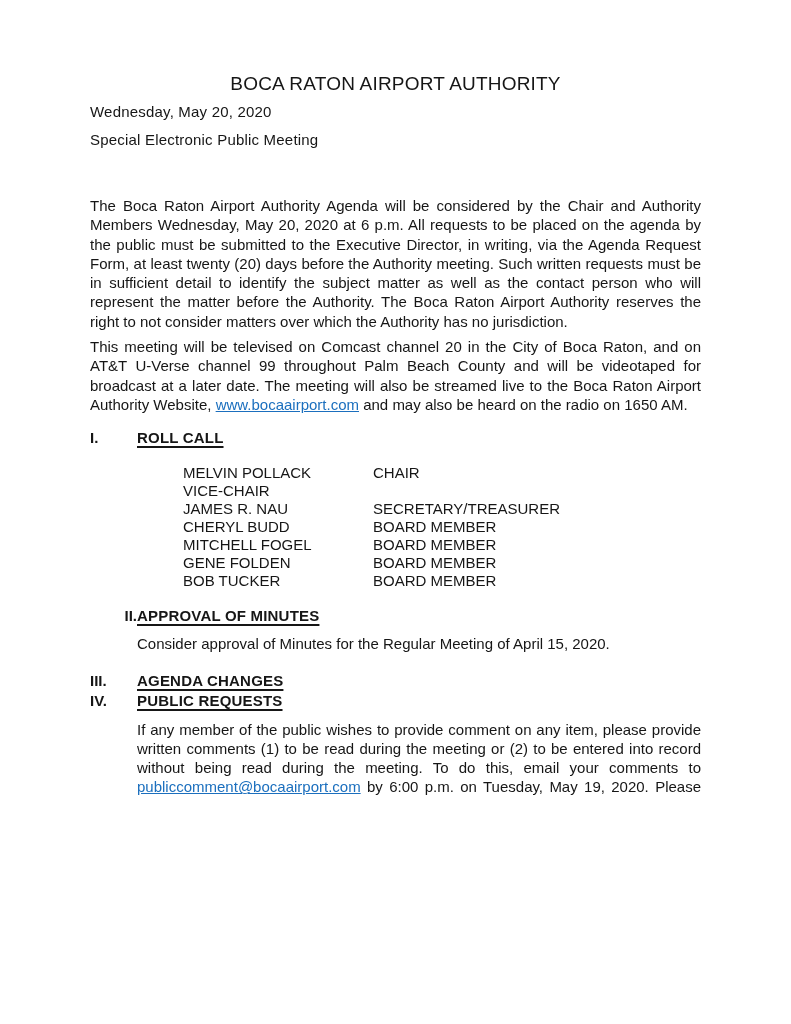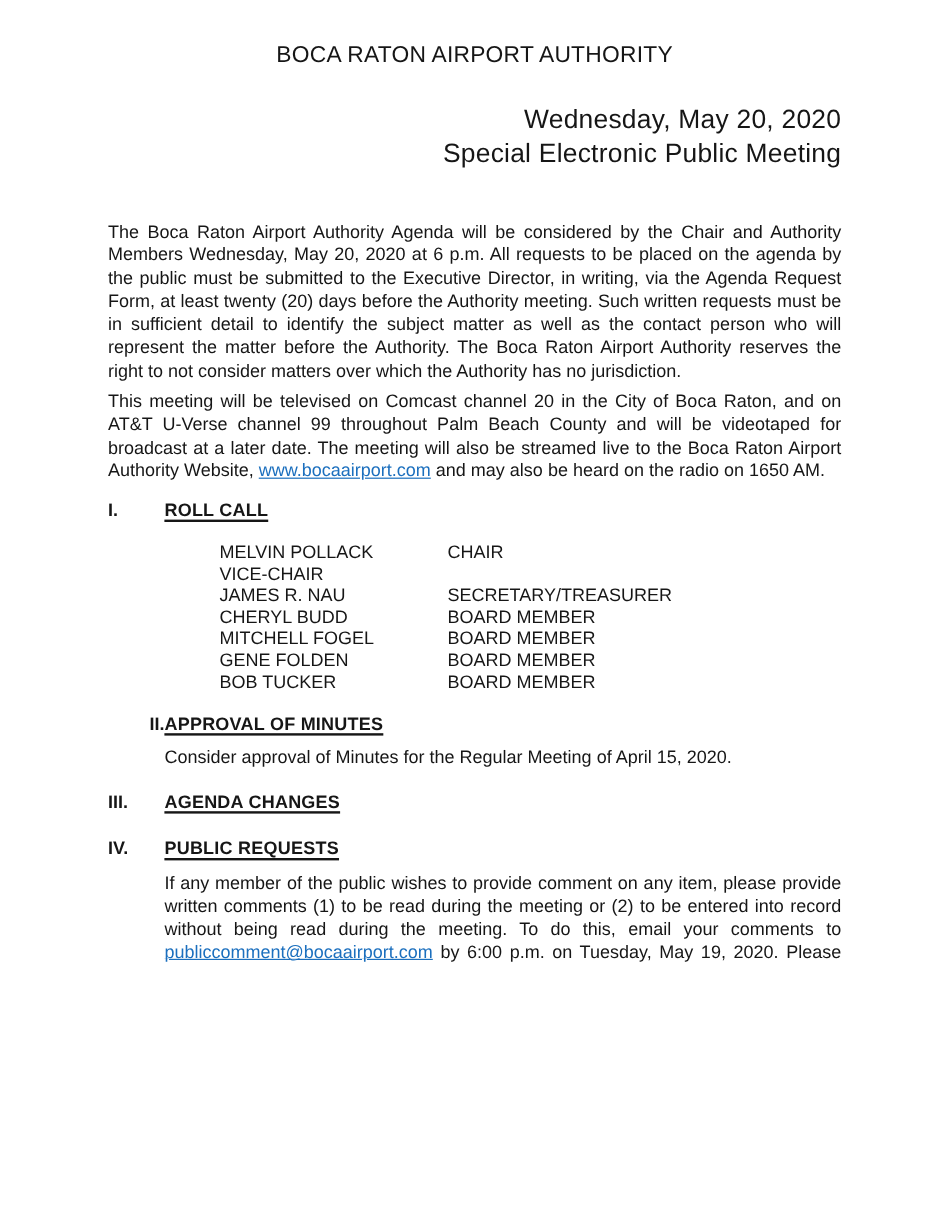--- a/index.html
+++ b/index.html
@@ -10,33 +10,32 @@
   .page {
     position: relative;
     width: 791px;
     height: 1024px;
     margin: 0 auto;
     background: var(--page-bg, #ffffff);
     color: var(--text-color, #161616);
     font-family: "Liberation Sans", sans-serif;
     overflow: hidden;
     box-sizing: border-box;
-    padding: 33px 90px 0 90px;
+    padding: 70px 90px 0 90px;
   }
   .title-block {
     text-align: center;
     font-size: 19px;
     line-height: 28px;
     letter-spacing: 0.2px;
   }
   .date-block {
-    text-align: right;
-    font-size: 22px;
+    text-align: left;
+    font-size: 15px;
     line-height: 28px;
-    margin-top: 25px;
     letter-spacing: 0.2px;
   }
   .body-text {
     font-size: 15px;
     line-height: 19.3px;
     text-align: justify;
     margin: 0;
   }
   .para-intro   { margin-top: 42px; }
   .para-broadcast { margin-top: 6px; }
@@ -52,21 +51,21 @@
   }
   .section-row .heading {
     text-decoration: underline;
     text-decoration-thickness: 1.5px;
     text-underline-offset: 3px;
     letter-spacing: 0.2px;
   }
   .sec-roll      { margin-top: 14px; }
   .sec-approval  { margin-top: 16px; text-align: right; }
   .sec-agenda    { margin-top: 17px; }
-  .sec-public    { margin-top: 19px; }
+  .sec-public    { }
   .roll-list {
     margin-top: 16px;
     margin-left: 93px;
     font-size: 15px;
     line-height: 18px;
   }
   .roll-row {
     display: flex;
   }
   .roll-name {

